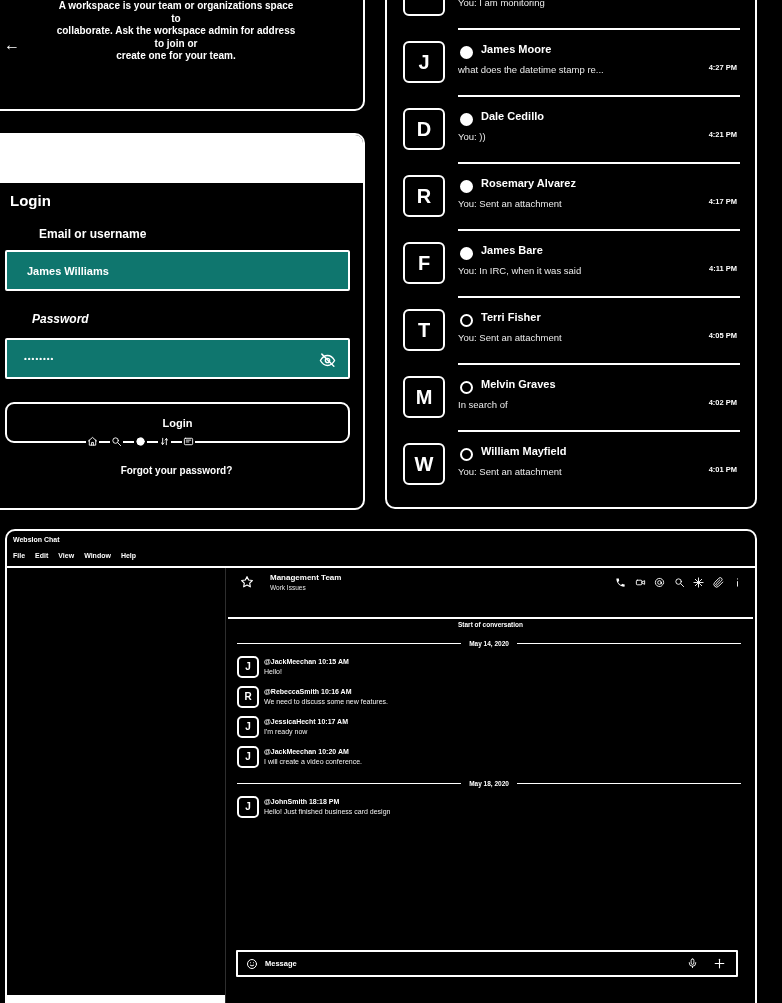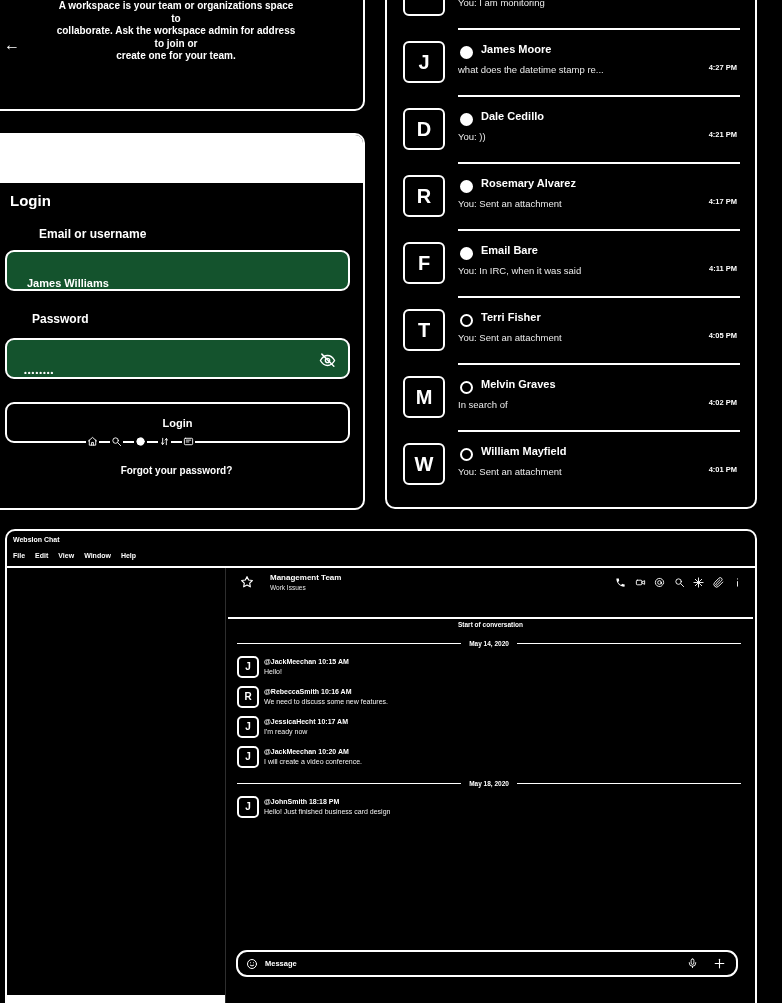--- a/index.html
+++ b/index.html
@@ -18,23 +18,23 @@
     font-size:9.5px; font-weight:bold; text-align:center; line-height:24px; cursor:pointer; }
   .back-arrow { position:absolute; left:14px; top:64px; font-size:16px; font-weight:bold; cursor:pointer; }
 
   
   #login-card { left:-12px; top:133px; width:377px; height:377px; }
   .login-hero { position:absolute; left:0; top:0; right:0; height:48px; background:#fff;
     border-radius:8px 8px 0 0; }
   .login-title { position:absolute; left:20px; top:57px; font-size:15px; font-weight:bold; }
   .field-label { position:absolute; font-size:12px; font-weight:bold;padding-left:22px; }
   .lbl-email { left:27px; top:92px; }
-  .lbl-pass  { left:20px; top:177px; }
-  .tinput { position:absolute; left:15px; width:345px; height:41px; background:#14532d;
-    border:2px solid #fff; border-radius:9px; color:#fff; display:flex; align-items:flex-end; }
+  .lbl-pass  { left:20px; top:177px;font-style:italic; }
+  .tinput { position:absolute; left:15px; width:345px; height:41px; background:#0f766e;
+    border:2px solid #fff; border-radius:2px; color:#fff; display:flex; align-items:center; }
   .inp-email { top:115px; padding-left:20px; font-size:11px; font-weight:bold; }
   .inp-pass  { top:203px; padding-left:17px; font-size:8px; font-weight:bold; letter-spacing:1px; }
   .eye { position:absolute; right:12px; top:12px; width:17px; height:17px; cursor:pointer; }
   .login-btn { position:absolute; left:15px; top:267px; width:345px; height:41px; background:#000;
     border:2px solid #fff; border-radius:9px; color:#fff; font-size:11px; font-weight:bold; cursor:pointer; }
   .nav-row { position:absolute; left:96px; top:301px; display:flex; gap:11px; }
   .nav-row .ic { width:13px; height:13px; background:#000; padding:0 1px; }
   .forgot { position:absolute; left:0; right:0; top:330px; text-align:center;
     font-size:10px; font-weight:bold; cursor:pointer; }
 
@@ -78,21 +78,21 @@
   .date-divider .line { flex:1; border-top:1px solid #fff; }
   .date-divider .dtxt { margin:0 8px; font-size:6.5px; font-weight:bold; }
   .msg { display:flex; margin:8px 0 0 9px; }
   .m-avatar { width:22px; height:22px; border:2px solid #fff; border-radius:5px; flex:none;
     font-size:10px; font-weight:bold; text-align:center; line-height:18px; }
   .m-body { margin-left:5px; padding-top:1px; }
   .m-head { font-size:7px; font-weight:bold; line-height:10px; }
   .m-text { font-size:7px; line-height:10px; color:rgba(255,255,255,.95); }
 
   .composer { position:absolute; left:229px; top:419px; width:502px; height:27px;
-    border:2px solid #fff; border-radius:11px; display:flex; align-items:center; padding:0 10px 0 8px; }
+    border:2px solid #fff; border-radius:1px; display:flex; align-items:center; padding:0 10px 0 8px; }
   .composer .ic { width:12px; height:12px; cursor:pointer; }
   .composer .ph { margin-left:7px; font-size:7.5px; font-weight:bold; flex:1; }
   .composer .mic { width:11px; height:11px; margin-right:15px; }
   .composer .plus { width:13px; height:13px; }
 </style>
 </head>
 <body>
 
 <div id="workspace-card" class="panel">
   <div class="ws-desc">
@@ -192,21 +192,21 @@
     <div class="c-avatar">R</div>
     <div class="c-status filled"></div>
     <div class="c-name">Rosemary Alvarez</div>
     <div class="c-time">4:17 PM</div>
     <div class="c-preview">You: Sent an attachment</div>
   </div>
 
   <div class="contact">
     <div class="c-avatar">F</div>
     <div class="c-status filled"></div>
-    <div class="c-name">Email Bare</div>
+    <div class="c-name">James Bare</div>
     <div class="c-time">4:11 PM</div>
     <div class="c-preview">You: In IRC, when it was said</div>
   </div>
 
   <div class="contact">
     <div class="c-avatar">T</div>
     <div class="c-status"></div>
     <div class="c-name">Terri Fisher</div>
     <div class="c-time">4:05 PM</div>
     <div class="c-preview">You: Sent an attachment</div>

